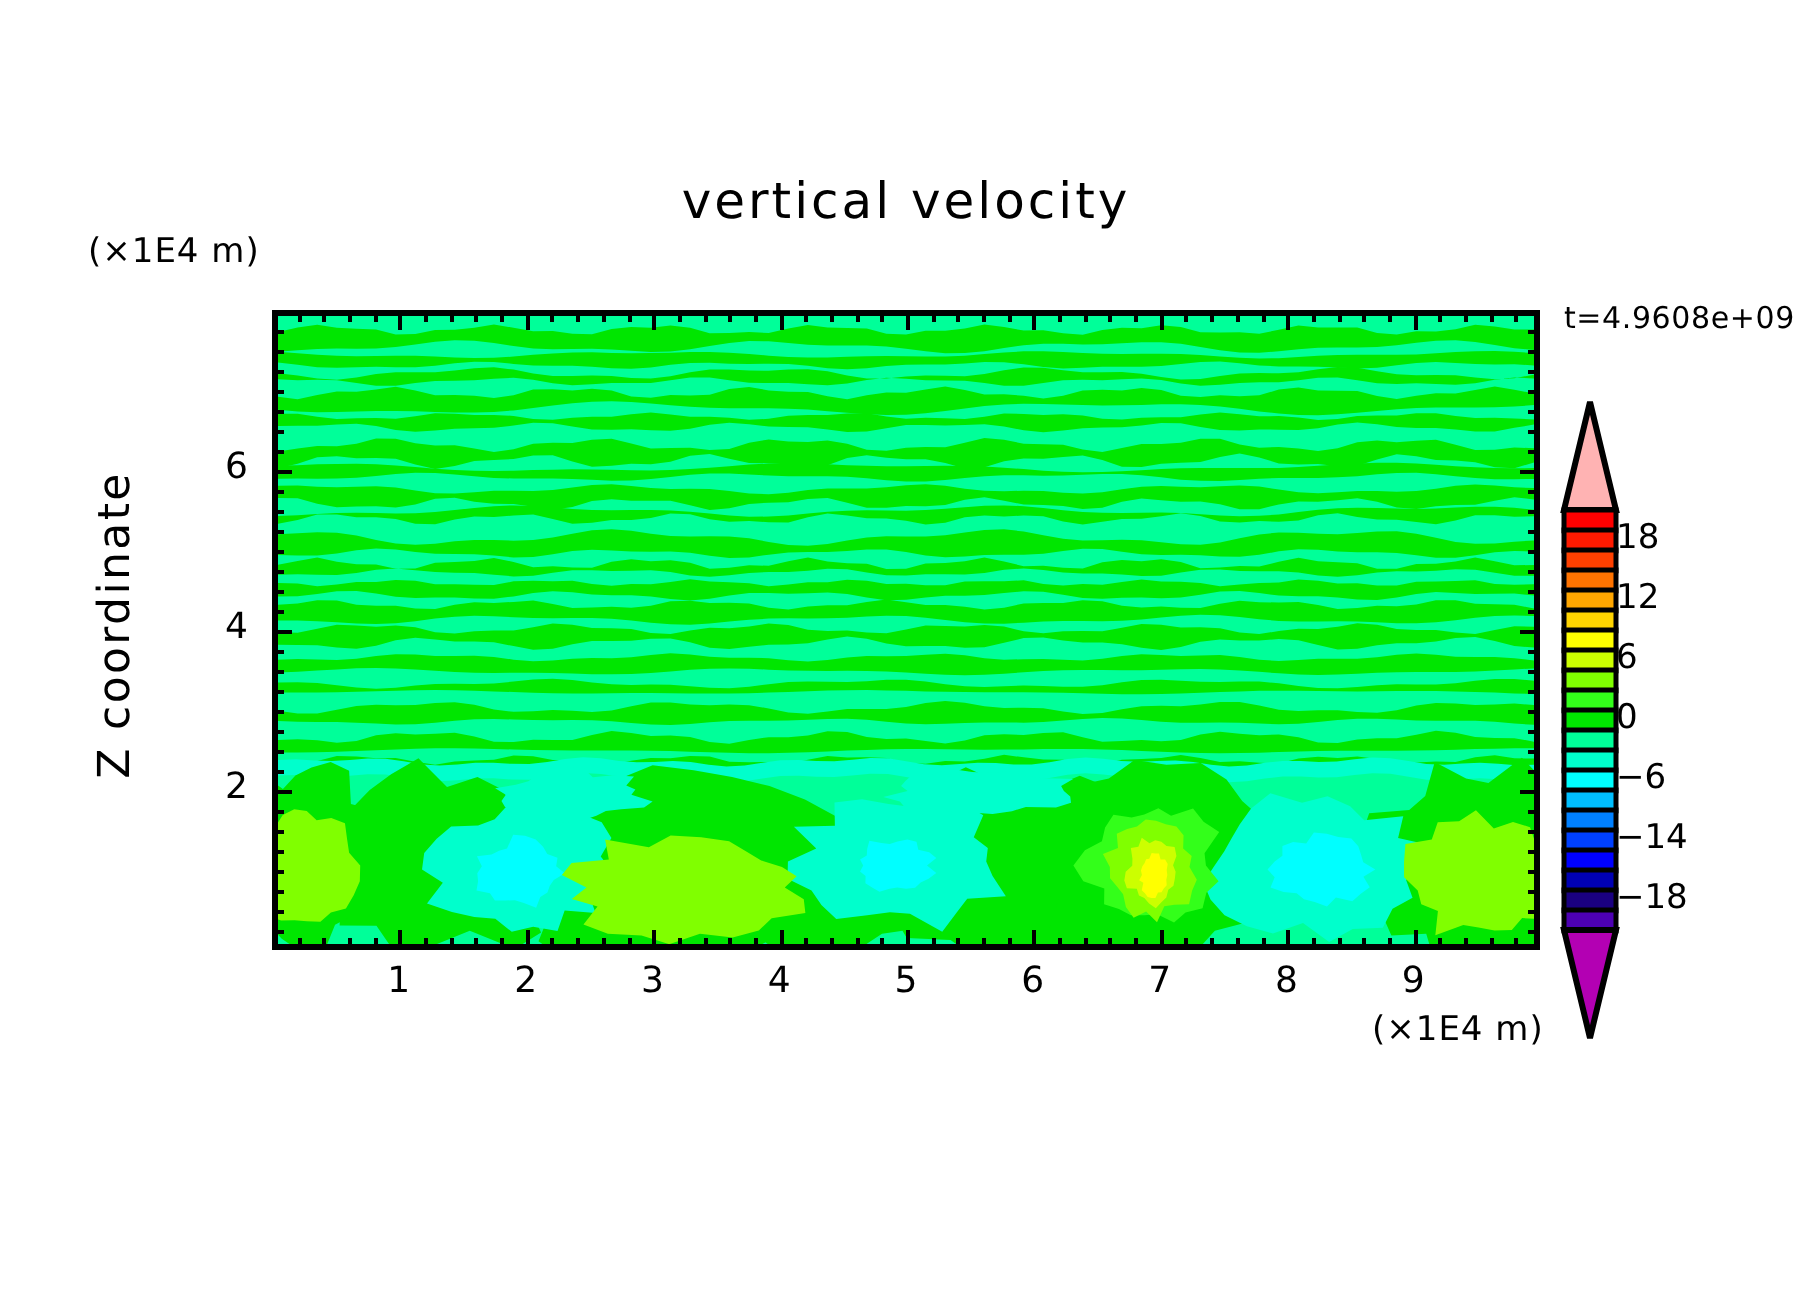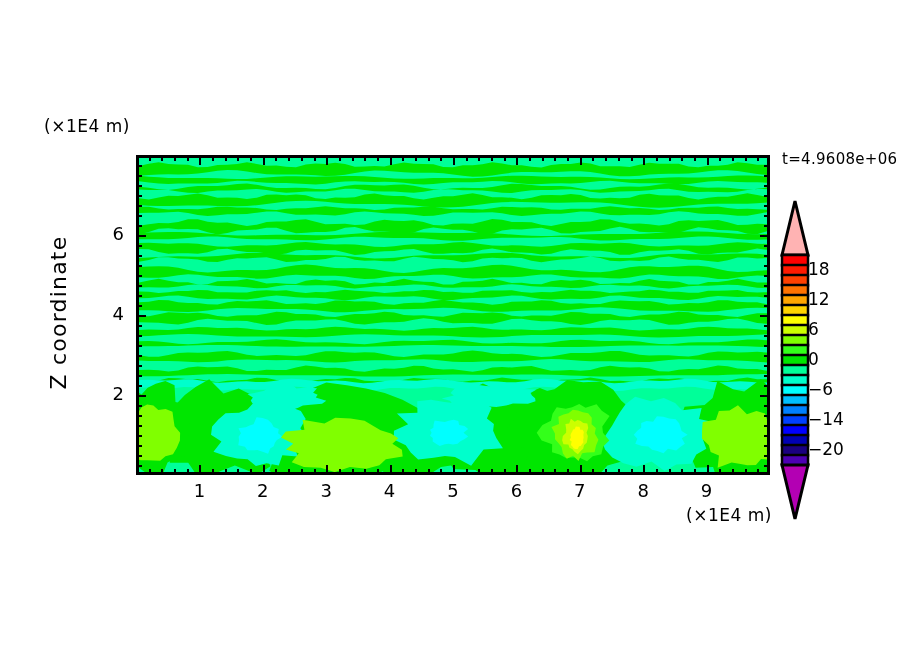--- a/index.html
+++ b/index.html
@@ -146,25 +146,26 @@
     font-size: 17px;
     text-align: left;
     white-space: nowrap;
   }
 </style>
 </head>
 <body>
 
 <div id="figure">
 
+  <div class="title">vertical velocity</div>
 
   <div class="unit-top-left">(×1E4 m)</div>
   <div class="unit-bottom-right">(×1E4 m)</div>
 
-  <div class="timestamp">t=4.9608e+06</div>
+  <div class="timestamp">t=4.9608e+09</div>
 
   <div id="plot-frame">
     <svg id="field-svg" viewBox="0 0 634 320" preserveAspectRatio="none">
         <rect x="0" y="0" width="634" height="320" fill="#00ff99"></rect>
         <polygon points="0.0,227.1 9.9,227.6 19.8,226.8 29.7,224.2 39.6,224.5 49.5,225.4 59.4,225.2 69.3,227.1 79.3,228.6 89.2,227.0 99.1,226.5 109.0,226.1 118.9,223.9 128.8,224.3 138.7,226.2 148.6,226.3 158.5,227.4 168.4,228.6 178.3,226.6 188.2,225.2 198.1,225.4 208.0,224.2 217.9,224.5 227.8,227.1 237.8,227.4 247.7,227.2 257.6,228.0 267.5,226.1 277.4,224.2 287.3,225.0 297.2,224.9 307.1,225.2 317.0,227.8 326.9,228.1 336.8,226.8 346.7,227.0 356.6,225.6 366.5,223.6 376.4,224.9 386.3,226.0 396.3,226.1 406.2,228.0 416.1,228.3 426.0,226.1 435.9,225.7 445.8,225.2 455.7,223.7 465.6,225.2 475.5,227.2 485.4,226.9 495.3,227.7 505.2,228.0 515.1,225.5 525.0,224.6 534.9,225.2 544.8,224.4 554.8,225.7 564.7,228.1 574.6,227.5 584.5,227.0 594.4,227.2 604.3,224.9 614.2,223.8 624.1,225.4 634.0,225.5 634.0,232.6 624.1,232.9 614.2,233.8 604.3,235.1 594.4,236.3 584.5,236.5 574.6,235.7 564.7,234.2 554.8,232.5 544.8,231.5 534.9,231.2 525.0,231.5 515.1,231.7 505.2,231.6 495.3,231.1 485.4,230.8 475.5,231.1 465.6,232.4 455.7,234.1 445.8,235.7 435.9,236.4 426.0,236.1 416.1,235.1 406.2,234.0 396.3,233.3 386.3,233.2 376.4,233.2 366.5,232.8 356.6,231.9 346.7,230.7 336.8,229.8 326.9,229.8 317.0,230.9 307.1,232.6 297.2,234.2 287.3,235.1 277.4,235.1 267.5,234.7 257.6,234.4 247.7,234.5 237.8,234.9 227.8,235.1 217.9,234.5 208.0,233.2 198.1,231.4 188.2,230.1 178.3,229.6 168.4,230.2 158.5,231.4 148.6,232.6 138.7,233.2 128.8,233.3 118.9,233.3 109.0,233.7 99.1,234.6 89.2,235.7 79.3,236.3 69.3,236.0 59.4,234.7 49.5,232.9 39.6,231.4 29.7,230.7 19.8,230.8 9.9,231.4 0.0,231.7" fill="#00e600"></polygon>
         <polygon points="0.0,216.1 9.9,215.7 19.8,216.2 29.7,217.5 39.6,216.5 49.5,213.6 59.4,212.6 69.3,213.3 79.3,212.9 89.2,212.4 99.1,214.3 109.0,217.0 118.9,217.1 128.8,215.9 138.7,216.1 148.6,216.0 158.5,213.5 168.4,211.5 178.3,212.5 188.2,214.0 198.1,213.8 208.0,214.5 217.9,217.1 227.8,217.9 237.8,216.0 247.7,214.6 257.6,214.7 267.5,213.7 277.4,211.6 287.3,212.0 297.2,214.5 307.1,215.6 317.0,215.3 326.9,216.5 336.8,217.8 346.7,216.3 356.6,213.6 366.5,213.1 376.4,213.5 386.3,212.5 396.3,212.1 406.2,214.6 416.1,216.9 426.0,216.6 435.9,216.0 445.8,216.7 455.7,216.1 465.6,213.3 475.5,211.8 485.4,212.9 495.3,213.6 505.2,213.3 515.1,214.6 525.0,217.3 534.9,217.6 544.8,215.8 554.8,215.1 564.7,215.2 574.6,213.4 584.5,211.4 594.4,212.3 604.3,214.5 614.2,215.0 624.1,215.1 634.0,216.9 634.0,220.2 624.1,220.3 614.2,220.5 604.3,220.7 594.4,221.0 584.5,221.3 574.6,221.4 564.7,221.5 554.8,221.5 544.8,221.5 534.9,221.5 525.0,221.7 515.1,221.9 505.2,222.2 495.3,222.5 485.4,222.7 475.5,222.8 465.6,222.7 455.7,222.4 445.8,222.0 435.9,221.6 426.0,221.2 416.1,220.9 406.2,220.7 396.3,220.7 386.3,220.7 376.4,220.9 366.5,220.9 356.6,221.0 346.7,220.9 336.8,220.8 326.9,220.7 317.0,220.7 307.1,220.8 297.2,221.1 287.3,221.4 277.4,221.9 267.5,222.3 257.6,222.6 247.7,222.8 237.8,222.8 227.8,222.6 217.9,222.3 208.0,222.0 198.1,221.7 188.2,221.5 178.3,221.4 168.4,221.4 158.5,221.4 148.6,221.4 138.7,221.3 128.8,221.1 118.9,220.9 109.0,220.6 99.1,220.4 89.2,220.2 79.3,220.3 69.3,220.5 59.4,220.9 49.5,221.3 39.6,221.7 29.7,222.1 19.8,222.3 9.9,222.4 0.0,222.4" fill="#00e600"></polygon>
         <polygon points="0.0,201.1 9.9,202.5 19.8,202.5 29.7,200.7 39.6,198.7 49.5,198.1 59.4,198.4 69.3,198.2 79.3,197.2 89.2,196.8 99.1,198.1 109.0,200.5 118.9,201.7 128.8,201.4 138.7,200.8 148.6,201.2 158.5,201.8 168.4,201.0 178.3,198.8 188.2,197.0 198.1,197.0 208.0,198.0 217.9,198.4 227.8,198.0 237.8,198.3 247.7,200.0 257.6,202.1 267.5,202.7 277.4,201.5 287.3,200.3 297.2,200.2 307.1,200.3 317.0,199.2 326.9,197.2 336.8,196.2 346.7,197.1 356.6,198.9 366.5,199.7 376.4,199.6 386.3,199.9 396.3,201.5 406.2,202.8 416.1,202.3 426.0,200.4 435.9,198.8 445.8,198.6 455.7,198.8 465.6,198.0 475.5,196.7 485.4,196.7 495.3,198.5 505.2,200.6 515.1,201.3 525.0,200.9 534.9,200.9 544.8,201.8 554.8,202.2 564.7,200.9 574.6,198.5 584.5,197.2 594.4,197.5 604.3,198.2 614.2,198.0 624.1,197.5 634.0,198.2 634.0,208.3 624.1,207.7 614.2,206.8 604.3,206.3 594.4,206.2 584.5,206.2 574.6,206.1 564.7,205.6 554.8,205.2 544.8,205.2 534.9,205.9 525.0,206.9 515.1,207.8 505.2,208.0 495.3,207.7 485.4,207.3 475.5,207.1 465.6,207.2 455.7,207.2 445.8,206.7 435.9,205.9 426.0,205.1 416.1,204.8 406.2,205.3 396.3,206.1 386.3,206.9 376.4,207.2 366.5,207.1 356.6,207.1 346.7,207.4 336.8,207.8 326.9,208.0 317.0,207.6 307.1,206.7 297.2,205.7 287.3,205.2 277.4,205.3 267.5,205.7 257.6,206.1 247.7,206.2 237.8,206.2 227.8,206.4 217.9,207.0 208.0,207.9 198.1,208.4 188.2,208.2 178.3,207.4 168.4,206.5 158.5,206.0 148.6,205.9 138.7,206.0 128.8,205.9 118.9,205.6 109.0,205.3 99.1,205.5 89.2,206.2 79.3,207.3 69.3,208.0 59.4,208.2 49.5,207.7 39.6,207.2 29.7,206.9 19.8,206.9 9.9,206.8 0.0,206.4" fill="#00e600"></polygon>
         <polygon points="0.0,186.8 9.9,186.6 19.8,187.0 29.7,188.1 39.6,189.3 49.5,189.9 59.4,189.4 69.3,188.3 79.3,187.5 89.2,187.4 99.1,187.5 109.0,187.2 118.9,186.3 128.8,185.2 138.7,184.8 148.6,185.5 158.5,186.7 168.4,187.7 178.3,188.0 188.2,187.8 198.1,187.9 208.0,188.6 217.9,189.4 227.8,189.7 237.8,188.9 247.7,187.6 257.6,186.5 267.5,186.2 277.4,186.4 287.3,186.5 297.2,186.1 307.1,185.4 317.0,185.3 326.9,186.2 336.8,187.6 346.7,188.7 356.6,189.1 366.5,188.7 376.4,188.3 386.3,188.5 396.3,188.9 406.2,188.9 416.1,188.1 426.0,186.6 435.9,185.5 445.8,185.3 455.7,185.8 465.6,186.4 475.5,186.5 485.4,186.3 495.3,186.3 505.2,187.1 515.1,188.5 525.0,189.5 534.9,189.7 544.8,189.0 554.8,188.1 564.7,187.7 574.6,187.8 584.5,187.8 594.4,187.1 604.3,185.9 614.2,185.0 624.1,185.0 634.0,185.8 634.0,192.6 624.1,192.3 614.2,191.9 604.3,191.6 594.4,191.3 584.5,191.1 574.6,191.1 564.7,191.1 554.8,191.2 544.8,191.3 534.9,191.2 525.0,191.1 515.1,191.0 505.2,191.0 495.3,191.0 485.4,191.3 475.5,191.6 465.6,192.0 455.7,192.3 445.8,192.6 435.9,192.7 426.0,192.7 416.1,192.5 406.2,192.2 396.3,192.0 386.3,191.8 376.4,191.7 366.5,191.7 356.6,191.7 346.7,191.6 336.8,191.5 326.9,191.3 317.0,191.0 307.1,190.8 297.2,190.6 287.3,190.7 277.4,190.8 267.5,191.2 257.6,191.6 247.7,191.9 237.8,192.2 227.8,192.3 217.9,192.3 208.0,192.3 198.1,192.2 188.2,192.1 178.3,192.1 168.4,192.2 158.5,192.3 148.6,192.3 138.7,192.2 128.8,192.0 118.9,191.6 109.0,191.3 99.1,190.9 89.2,190.7 79.3,190.6 69.3,190.7 59.4,190.9 49.5,191.2 39.6,191.5 29.7,191.7 19.8,191.8 9.9,191.8 0.0,191.8" fill="#00e600"></polygon>
         <polygon points="0.0,175.2 9.9,174.8 19.8,175.0 29.7,175.3 39.6,174.7 49.5,173.2 59.4,172.3 69.3,172.5 79.3,173.2 89.2,173.3 99.1,173.1 109.0,173.7 118.9,175.1 128.8,175.9 138.7,175.5 148.6,174.6 158.5,174.3 168.4,174.4 178.3,173.9 188.2,172.7 198.1,171.9 208.0,172.5 217.9,173.6 227.8,174.2 237.8,174.1 247.7,174.4 257.6,175.4 267.5,176.0 277.4,175.3 287.3,174.0 297.2,173.3 307.1,173.4 317.0,173.3 326.9,172.6 336.8,172.1 346.7,172.9 356.6,174.4 366.5,175.1 376.4,174.9 386.3,174.8 396.3,175.2 406.2,175.5 416.1,174.7 426.0,173.2 435.9,172.4 445.8,172.8 455.7,173.2 465.6,173.0 475.5,172.8 485.4,173.7 495.3,175.1 505.2,175.8 515.1,175.3 525.0,174.6 534.9,174.6 544.8,174.7 554.8,173.9 564.7,172.6 574.6,172.0 584.5,172.6 594.4,173.6 604.3,173.8 614.2,173.8 624.1,174.4 634.0,175.5 634.0,179.6 624.1,180.1 614.2,180.7 604.3,181.1 594.4,181.4 584.5,181.4 574.6,181.4 564.7,181.5 554.8,181.8 544.8,182.3 534.9,182.7 525.0,182.9 515.1,182.7 505.2,182.1 495.3,181.3 485.4,180.6 475.5,180.1 465.6,179.9 455.7,180.0 445.8,180.3 435.9,180.5 426.0,180.5 416.1,180.4 406.2,180.4 396.3,180.5 386.3,180.9 376.4,181.5 366.5,182.3 356.6,182.8 346.7,183.0 336.8,182.8 326.9,182.3 317.0,181.7 307.1,181.2 297.2,180.9 287.3,180.8 277.4,180.9 267.5,180.8 257.6,180.6 247.7,180.2 237.8,179.8 227.8,179.6 217.9,179.8 208.0,180.3 198.1,181.1 188.2,181.9 178.3,182.4 168.4,182.6 158.5,182.5 148.6,182.2 138.7,181.9 128.8,181.8 118.9,181.8 109.0,181.9 99.1,181.8 89.2,181.4 79.3,180.8 69.3,180.1 59.4,179.6 49.5,179.3 39.6,179.5 29.7,180.1 19.8,180.7 9.9,181.3 0.0,181.7" fill="#00e600"></polygon>
         <polygon points="0.0,161.1 9.9,161.4 19.8,159.3 29.7,157.3 39.6,157.7 49.5,158.3 59.4,157.7 69.3,158.6 79.3,161.1 89.2,161.8 99.1,160.6 109.0,160.2 118.9,160.3 128.8,158.6 138.7,156.7 148.6,157.3 158.5,159.0 168.4,159.1 178.3,159.5 188.2,161.5 198.1,162.1 208.0,160.3 217.9,158.9 227.8,159.1 237.8,158.2 247.7,156.7 257.6,157.5 267.5,159.9 277.4,160.5 287.3,160.2 297.2,161.3 307.1,161.7 317.0,159.7 326.9,157.7 336.8,158.0 346.7,158.2 356.6,157.4 366.5,158.2 376.4,160.7 386.3,161.6 396.3,160.6 406.2,160.5 416.1,160.7 426.0,158.9 435.9,156.9 445.8,157.3 455.7,158.7 465.6,158.6 475.5,159.1 485.4,161.3 495.3,162.1 505.2,160.5 515.1,159.4 525.0,159.5 534.9,158.4 544.8,156.6 554.8,157.3 564.7,159.5 574.6,160.0 584.5,160.0 594.4,161.3 604.3,162.0 614.2,160.0 624.1,158.1 634.0,158.3 634.0,168.9 624.1,168.2 614.2,165.6 604.3,163.6 594.4,164.1 584.5,165.9 574.6,166.8 564.7,166.8 554.8,167.8 544.8,169.6 534.9,169.9 525.0,167.7 515.1,165.2 505.2,164.6 495.3,165.3 485.4,165.3 475.5,164.9 465.6,166.0 455.7,168.6 445.8,170.2 435.9,169.1 426.0,167.2 416.1,166.4 406.2,166.4 396.3,165.3 386.3,163.8 376.4,164.1 366.5,166.5 356.6,168.8 346.7,169.0 336.8,168.2 326.9,168.1 317.0,168.3 307.1,166.9 297.2,164.4 287.3,163.3 277.4,164.8 267.5,166.8 257.6,167.4 247.7,167.5 237.8,168.5 227.8,169.7 217.9,169.0 208.0,166.3 198.1,164.3 188.2,164.5 178.3,165.5 168.4,165.6 158.5,165.6 148.6,167.2 138.7,169.6 128.8,170.1 118.9,168.2 109.0,166.2 99.1,165.8 89.2,165.8 79.3,164.8 69.3,163.9 59.4,165.2 49.5,168.0 39.6,169.6 29.7,168.9 19.8,167.8 9.9,167.7 0.0,167.5" fill="#00e600"></polygon>
@@ -416,16 +417,16 @@
         <polygon points="12,270 25,324 38,270" fill="#b300b3" stroke="#000" stroke-width="3" stroke-linejoin="miter"></polygon>
       </svg>
   </div>
   <div id="cbar-label-layer">
       <div class="cbar-label" style="top: 259px; text-align: right;">18</div>
       <div class="cbar-label" style="top: 289px;">12</div>
       <div class="cbar-label" style="top: 319px;">6</div>
       <div class="cbar-label" style="top: 349px;">0</div>
       <div class="cbar-label" style="top: 379px;">−6</div>
       <div class="cbar-label" style="top: 409px;">−14</div>
-      <div class="cbar-label" style="top: 439px;">−20</div>
+      <div class="cbar-label" style="top: 439px;">−18</div>
     </div>
 
 </div>
 
 </body></html>

